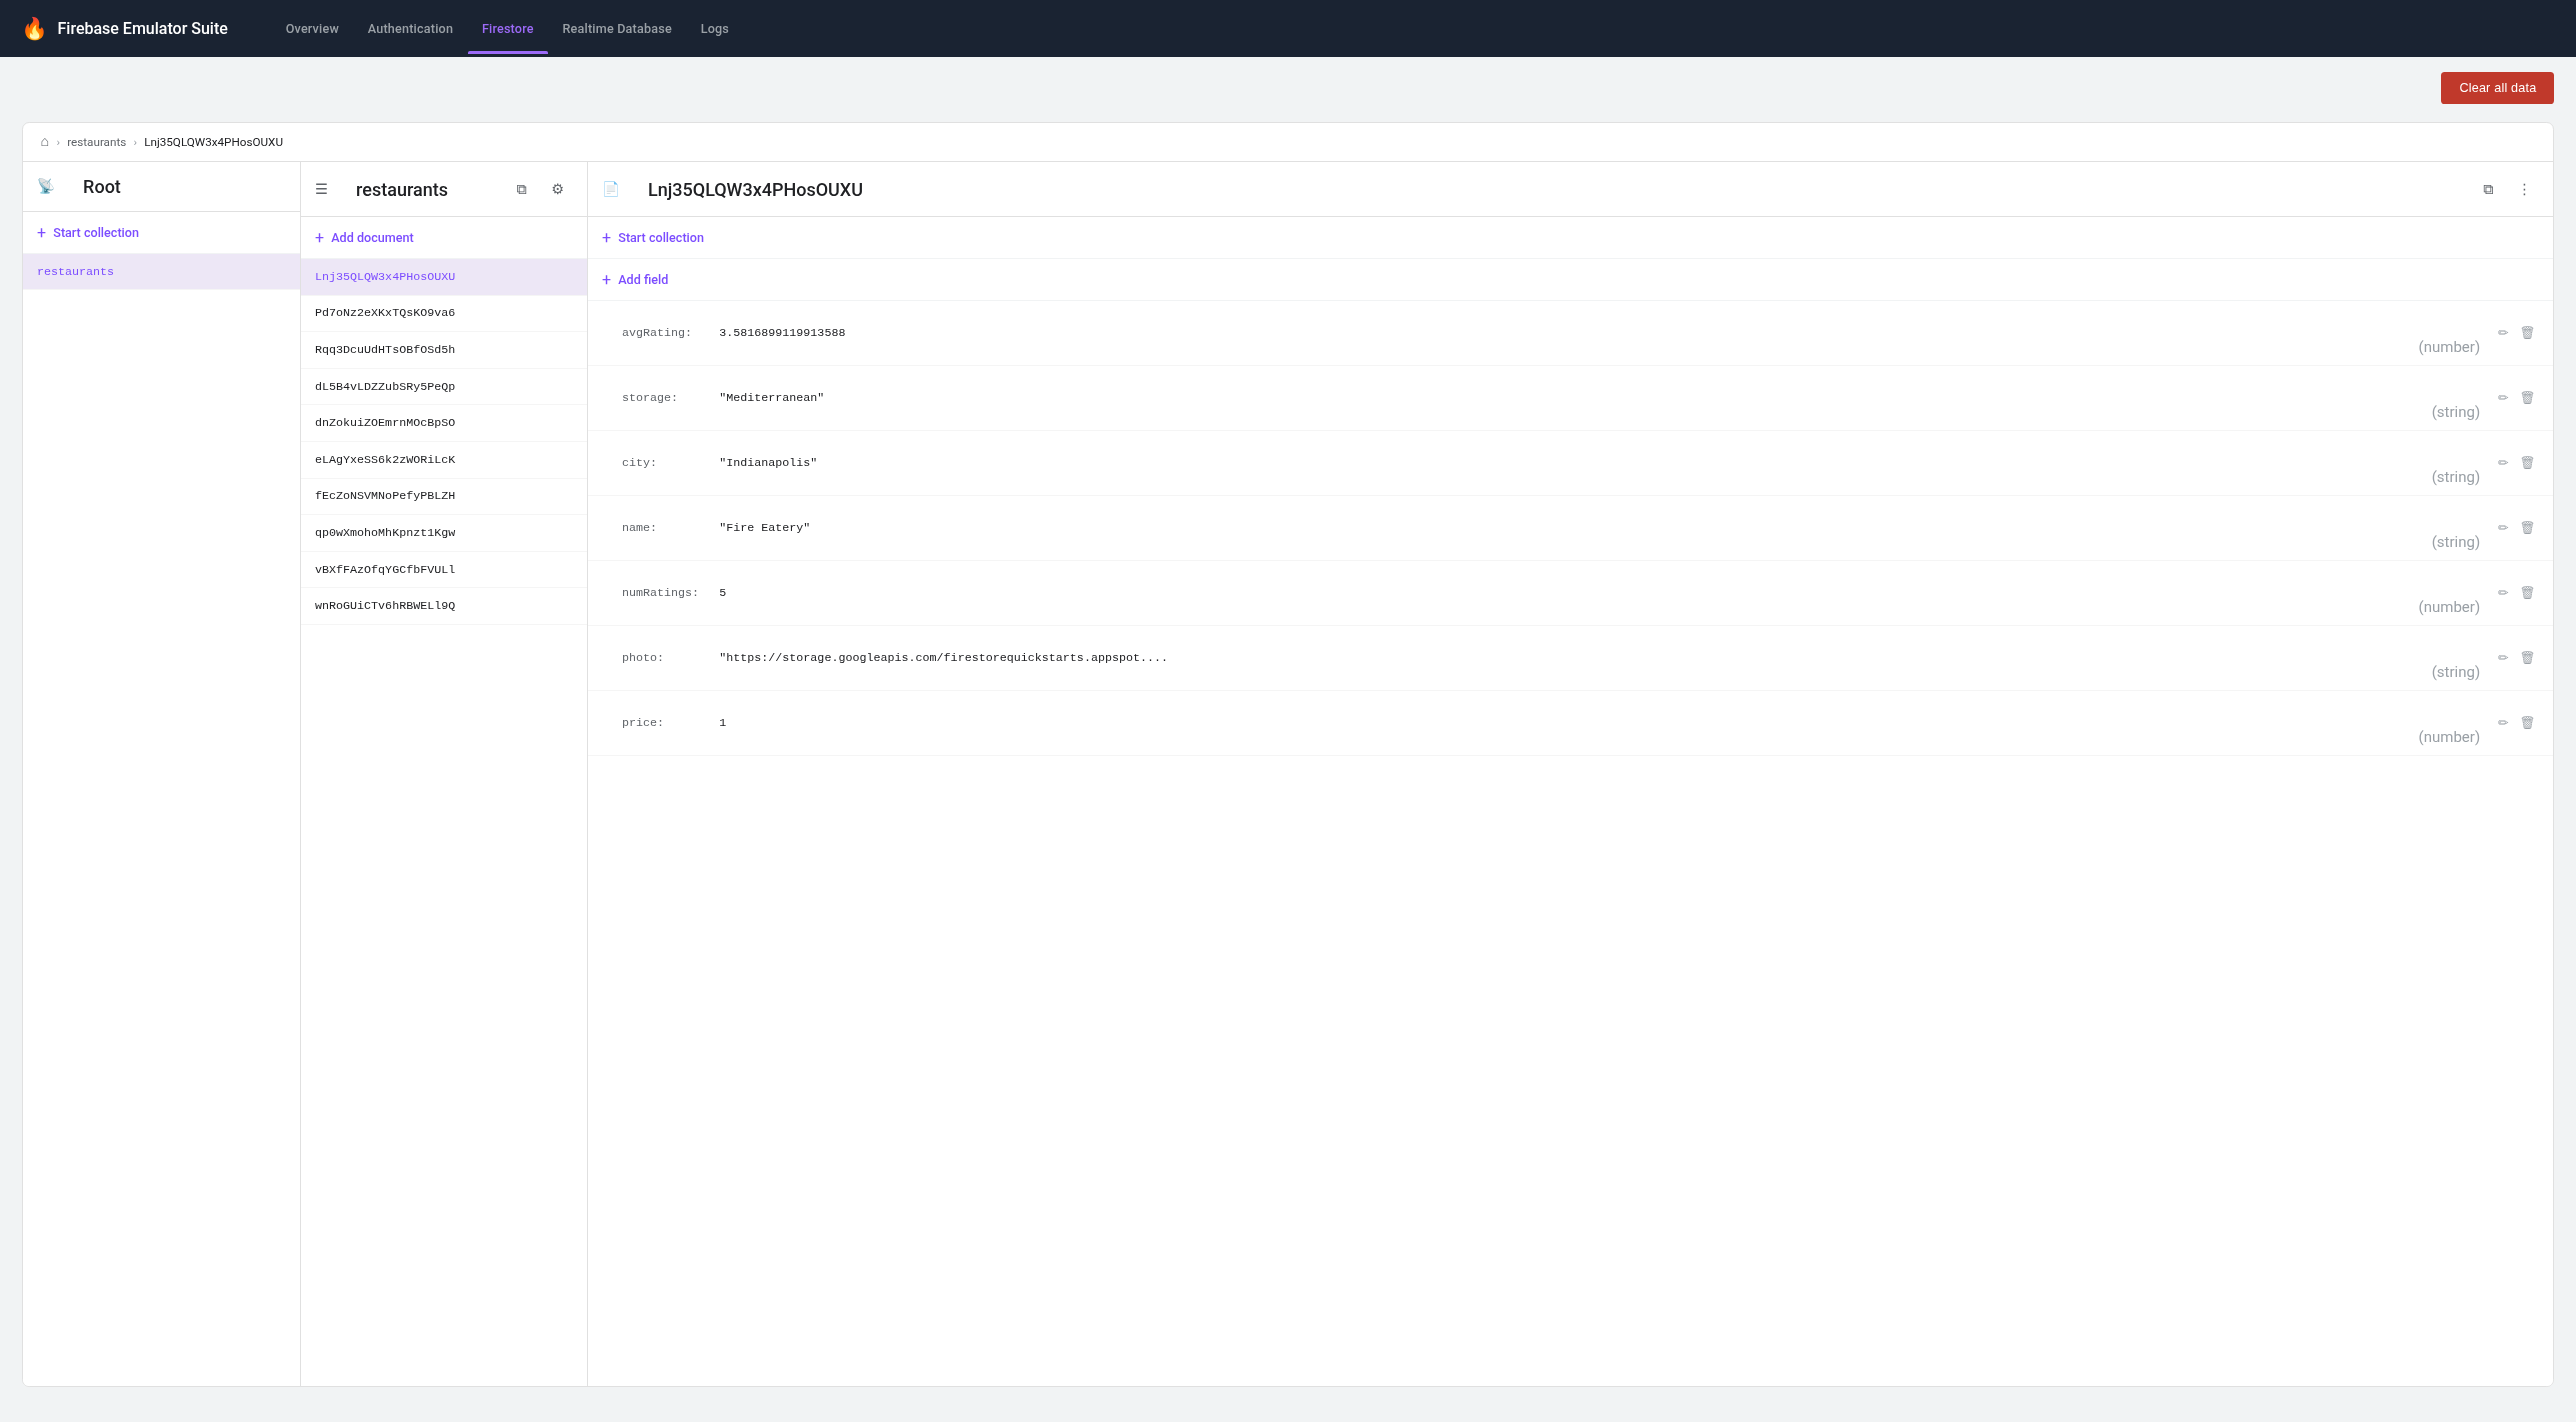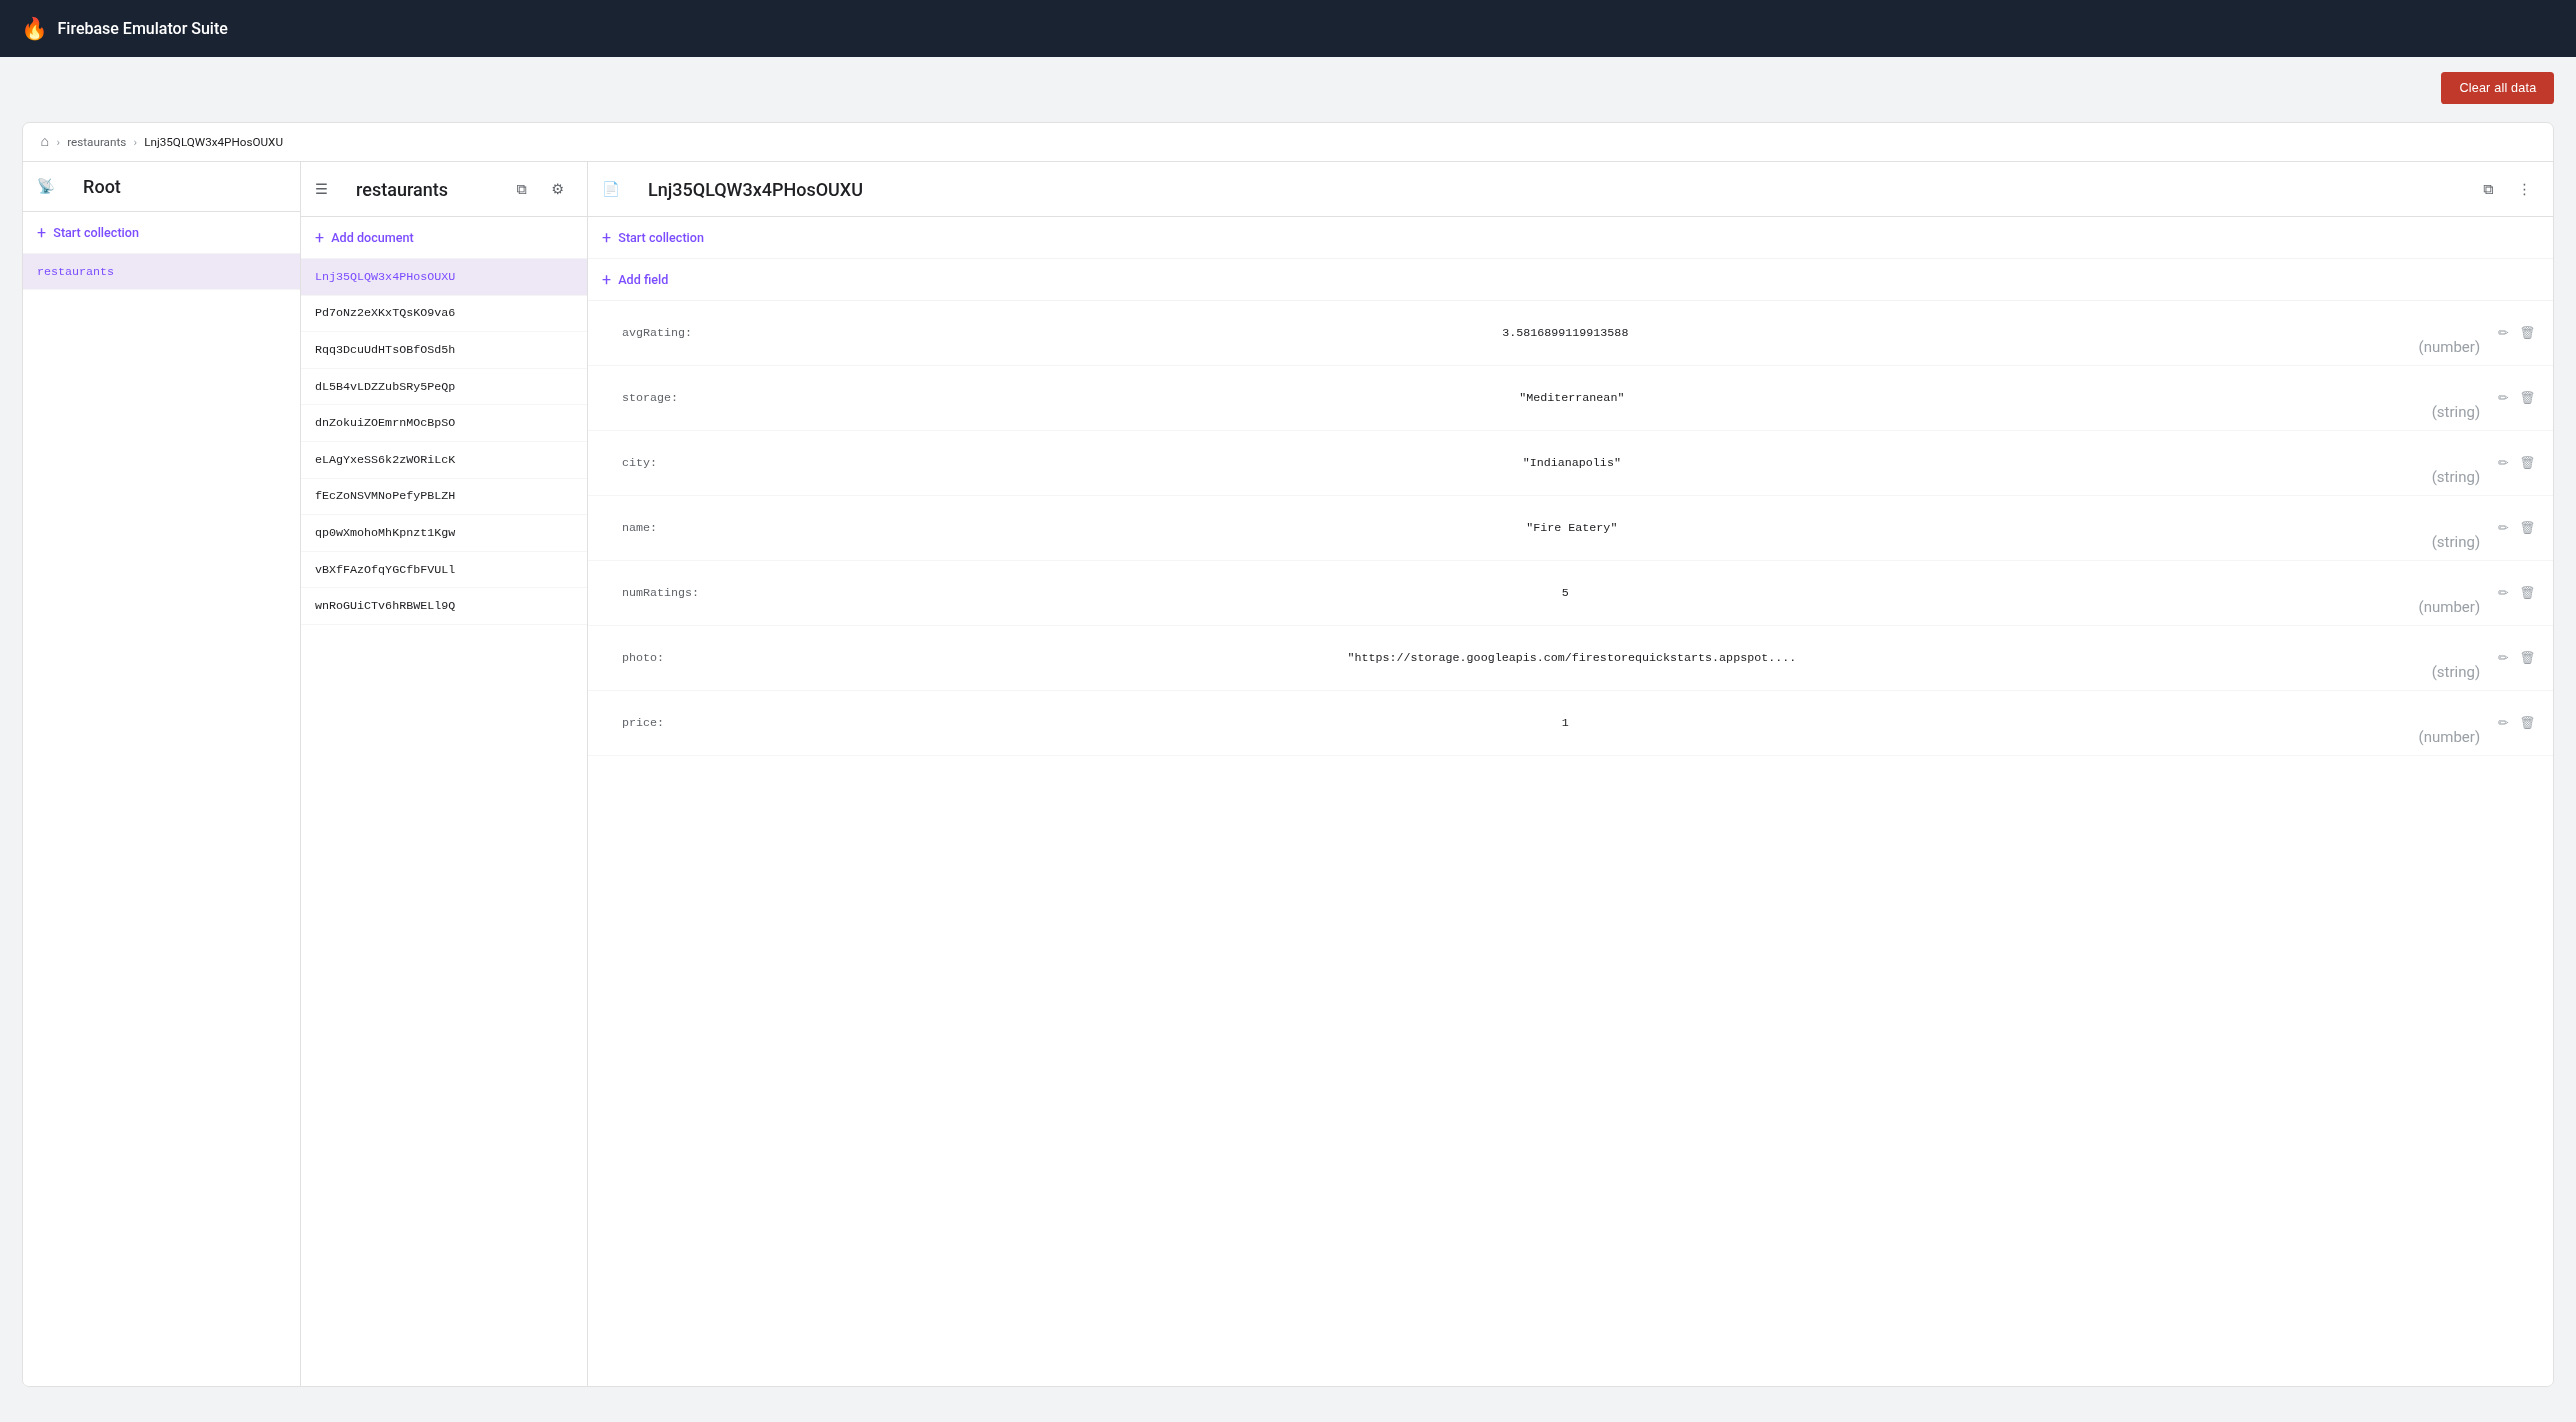--- a/index.html
+++ b/index.html
@@ -197,21 +197,20 @@
       flex-shrink: 0;
       margin-left: 20px;
     }
     .field-value {
       color: #202124;
       font-family: 'Courier New', monospace;
       flex: 1;
       white-space: nowrap;
       overflow: hidden;
       text-overflow: ellipsis;
-      text-align: center;
     }
     .field-type {
       color: #9aa0a6;
       font-size: 15px;
       margin-left: auto;
       white-space: nowrap;
       flex-shrink: 0;
       margin-top: 28px;
     }
     .field-actions {
@@ -236,20 +235,28 @@
     ::-webkit-scrollbar-thumb { background: #c1c1c1; border-radius: 2.7px; }
   </style>
 </head>
 <body>
 
 <nav class="top-nav">
   <div class="nav-brand">
     <span class="fire-icon">🔥</span>
     <span>Firebase Emulator Suite</span>
   </div>
+  <div class="nav-links">
+
+  <a class="nav-link">Overview</a>
+      <a class="nav-link">Authentication</a>
+      <a class="nav-link active">Firestore</a>
+      <a class="nav-link">Realtime Database</a>
+      <a class="nav-link">Logs</a>
+    </div>
 </nav>
 
 <div class="main-content">
   <button class="clear-btn">Clear all data</button>
 
   <div class="breadcrumb-container">
 
     <div class="breadcrumb">
       <span class="home-icon">⌂</span>
       <span class="breadcrumb-sep">›</span>

